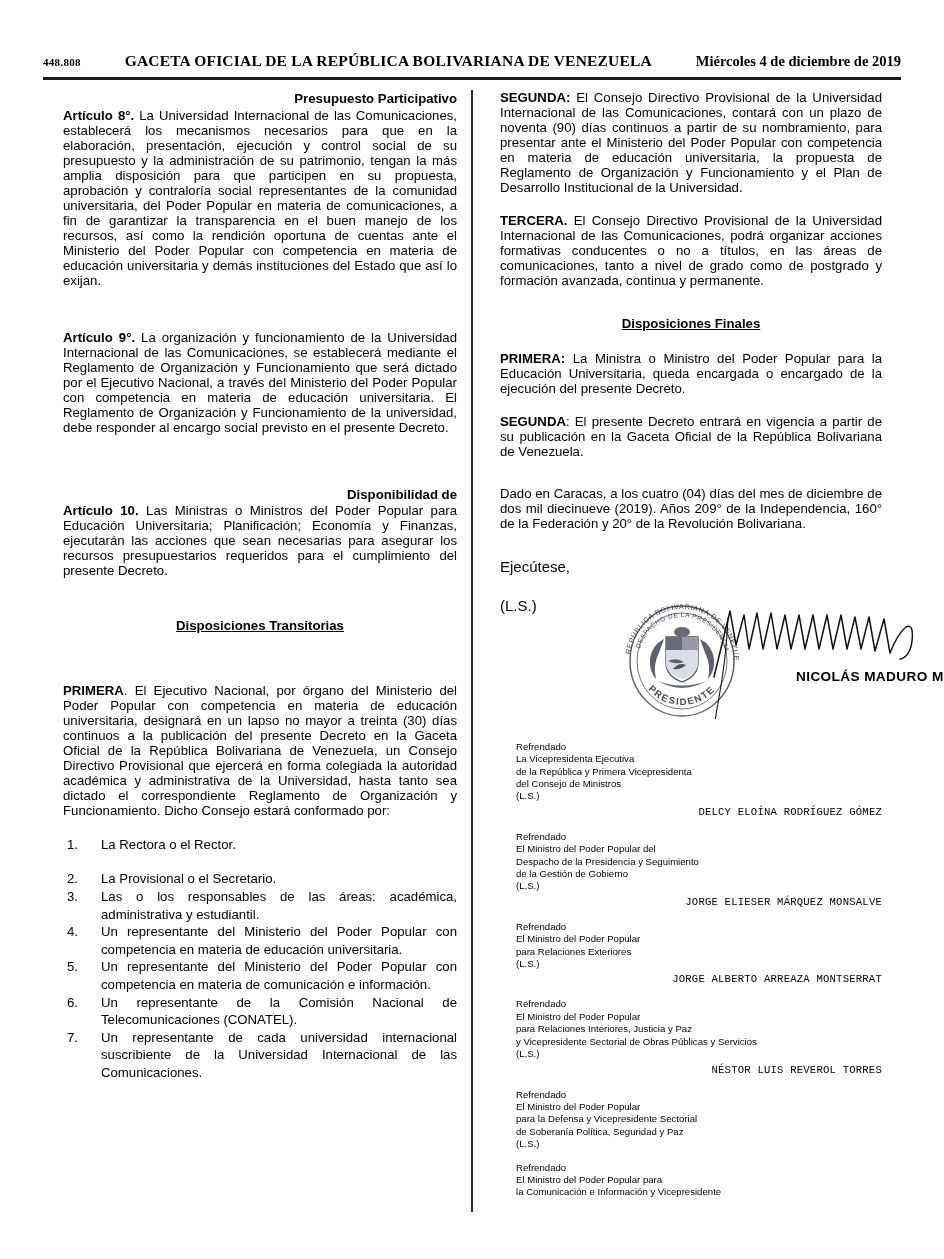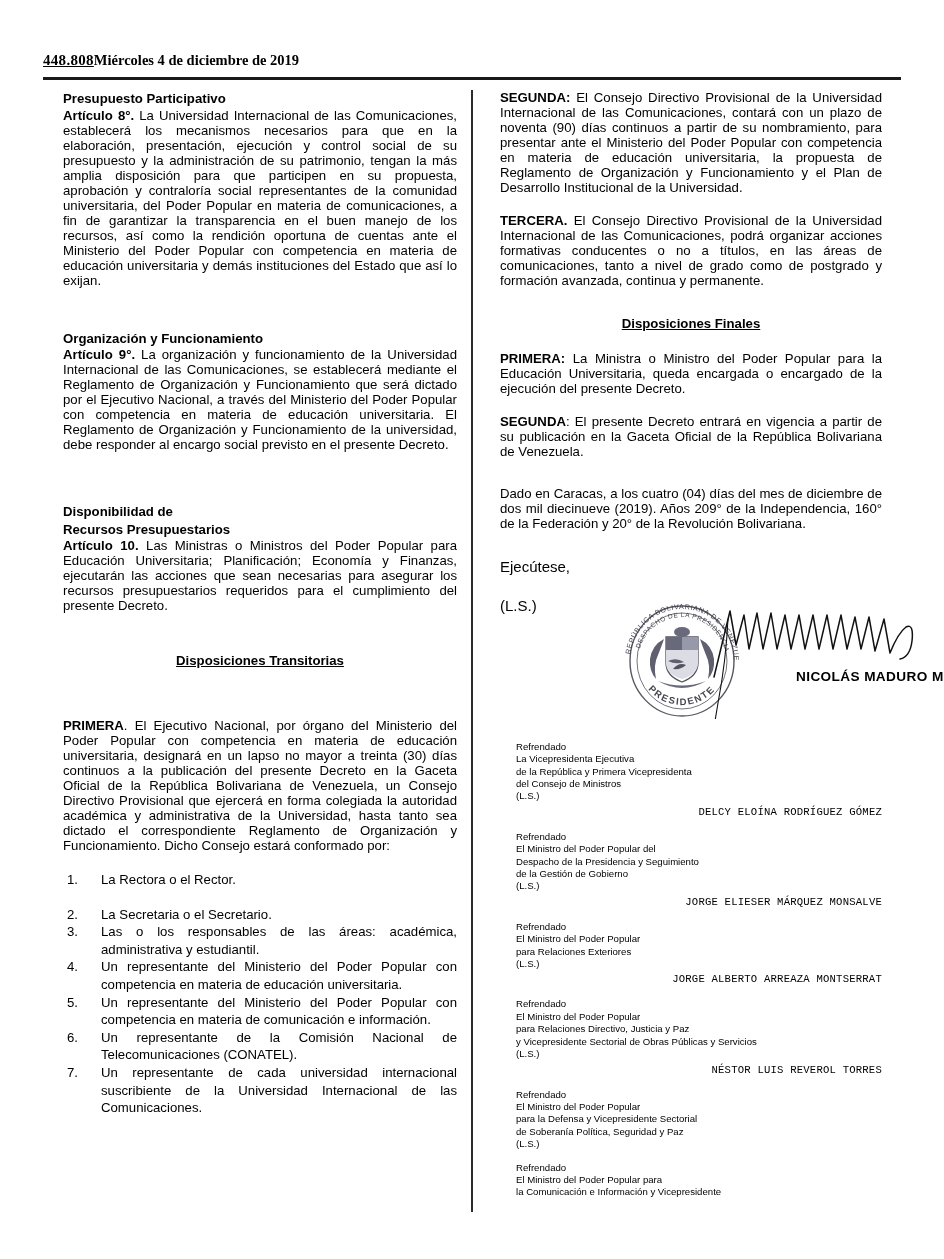--- a/index.html
+++ b/index.html
@@ -26,24 +26,23 @@
     left: 43px;
     top: 52px;
     width: 858px;
     height: 22px;
     display: flex;
     align-items: baseline;
     font-family: "Liberation Serif", serif;
     font-weight: bold;
   }
   .masthead .folio {
-    font-size: 15px;
+    font-size: 11px;
     letter-spacing: 0.3px;
     white-space: nowrap;
-    text-decoration: underline;
   }
   .masthead .title {
     flex: 1;
     text-align: center;
     font-size: 15.5px;
     letter-spacing: 0.2px;
     white-space: nowrap;
     padding: 0 8px;
   }
   .masthead .date {
@@ -78,21 +77,21 @@
   .col-right { left: 500px; width: 382px; }
 
   p, .blk {
     margin: 0;
     font-size: 13.2px;
     line-height: 15px;
     text-align: justify;
     text-justify: inter-word;
   }
   .center { text-align: center; text-decoration: underline; }
-  .right  { text-align: left; }
+  .right  { text-align: right; }
   .b { font-weight: bold; }
   .heading {
     font-weight: bold;
     font-size: 13.2px;
     line-height: 17.6px;
   }
   .sp-sm { height: 9px; }
   .sp-md { height: 18px; }
   .sp-lg { height: 30px; }
   .sp-xl { height: 42px; }
@@ -160,58 +159,57 @@
   }
   .ls-line { font-size: 15px; line-height: 17.6px; }
 </style>
 </head>
 <body>
 
 <div id="page">
 
   <div class="masthead">
     <span class="folio">448.808</span>
+    <span class="title">GACETA OFICIAL DE LA REPÚBLICA BOLIVARIANA DE VENEZUELA</span>
     <span class="date">Miércoles 4 de diciembre de 2019</span>
   </div>
   <div class="head-rule"></div>
 
   <div class="col-divider"></div>
 
   <div class="col col-left">
 
     <div class="heading right">Presupuesto Participativo</div>
     <p class="blk"><span class="b">Artículo 8°.</span><span> La Universidad Internacional de las Comunicaciones, establecerá los mecanismos necesarios para que en la elaboración, presentación, ejecución y control social de su presupuesto y la administración de su patrimonio, tengan la más amplia disposición para que participen en su propuesta, aprobación y contraloría social representantes de la comunidad universitaria, del Poder Popular en materia de comunicaciones, a fin de garantizar la transparencia en el buen manejo de los recursos, así como la rendición oportuna de cuentas ante el Ministerio del Poder Popular con competencia en materia de educación universitaria y demás instituciones del Estado que así lo exijan.</span></p>
 
     <div class="sp-xl"></div>
 
-    <div class="heading right">Organización y Funcionamiento</div>
     <p class="blk"><span class="b">Artículo 9°.</span><span> La organización y funcionamiento de la Universidad Internacional de las Comunicaciones, se establecerá mediante el Reglamento de Organización y Funcionamiento que será dictado por el Ejecutivo Nacional, a través del Ministerio del Poder Popular con competencia en materia de educación universitaria. El Reglamento de Organización y Funcionamiento de la universidad, debe responder al encargo social previsto en el presente Decreto.</span></p>
 
     <div class="sp-xl"></div>
     <div class="sp-sm"></div>
 
     <div class="heading right">Disponibilidad de</div>
-    <div class="heading right">Recursos Presupuestarios</div>
     <p class="blk"><span class="b">Artículo 10.</span><span> Las Ministras o Ministros del Poder Popular para Educación Universitaria; Planificación; Economía y Finanzas, ejecutarán las acciones que sean necesarias para asegurar los recursos presupuestarios requeridos para el cumplimiento del presente Decreto.</span></p>
 
     <div class="sp-lg"></div>
     <div class="sp-sm"></div>
 
     <div class="heading center">Disposiciones Transitorias</div>
 
     <div class="sp-lg"></div>
     <div class="sp-md"></div>
 
     <p class="blk"><span class="b">PRIMERA</span><span>. El Ejecutivo Nacional, por órgano del Ministerio del Poder Popular con competencia en materia de educación universitaria, designará en un lapso no mayor a treinta (30) días continuos a la publicación del presente Decreto en la Gaceta Oficial de la República Bolivariana de Venezuela, un Consejo Directivo Provisional que ejercerá en forma colegiada la autoridad académica y administrativa de la Universidad, hasta tanto sea dictado el correspondiente Reglamento de Organización y Funcionamiento. Dicho Consejo estará conformado por:</span></p>
 
     <div class="sp-md"></div>
 
     <ol class="numlist" id="council-list">
         <li class="gap-after"><span class="num">1.</span><span>La Rectora o el Rector.</span></li>
-        <li><span class="num">2.</span><span>La Secretaria o el Secretario.</span></li>
+        <li><span class="num">2.</span><span>La Provisional o el Secretario.</span></li>
         <li><span class="num">3.</span><span>Las o los responsables de las áreas: académica, administrativa y estudiantil.</span></li>
         <li><span class="num">4.</span><span>Un representante del Ministerio del Poder Popular con competencia en materia de educación universitaria.</span></li>
         <li><span class="num">5.</span><span>Un representante del Ministerio del Poder Popular con competencia en materia de comunicación e información.</span></li>
         <li><span class="num">6.</span><span>Un representante de la Comisión Nacional de Telecomunicaciones (CONATEL).</span></li>
         <li><span class="num">7.</span><span>Un representante de cada universidad internacional suscribiente de la Universidad Internacional de las Comunicaciones.</span></li>
       </ol>
   </div>
 
   <div class="col col-right">
 
@@ -321,21 +319,21 @@
           <div class="sig-group">
             <div class="sig-small">Refrendado</div>
             <div class="sig-small">El Ministro del Poder Popular</div>
             <div class="sig-small">para Relaciones Exteriores</div>
             <div class="sig-small">(L.S.)</div>
             <div class="sig-name">JORGE ALBERTO ARREAZA MONTSERRAT</div>
           </div>
           <div class="sig-group">
             <div class="sig-small">Refrendado</div>
             <div class="sig-small">El Ministro del Poder Popular</div>
-            <div class="sig-small">para Relaciones Directivo, Justicia y Paz</div>
+            <div class="sig-small">para Relaciones Interiores, Justicia y Paz</div>
             <div class="sig-small">y Vicepresidente Sectorial de Obras Públicas y Servicios</div>
             <div class="sig-small">(L.S.)</div>
             <div class="sig-name">NÉSTOR LUIS REVEROL TORRES</div>
           </div>
           <div class="sig-group">
             <div class="sig-small">Refrendado</div>
             <div class="sig-small">El Ministro del Poder Popular</div>
             <div class="sig-small">para la Defensa y Vicepresidente Sectorial</div>
             <div class="sig-small">de Soberanía Política, Seguridad y Paz</div>
             <div class="sig-small">(L.S.)</div>

